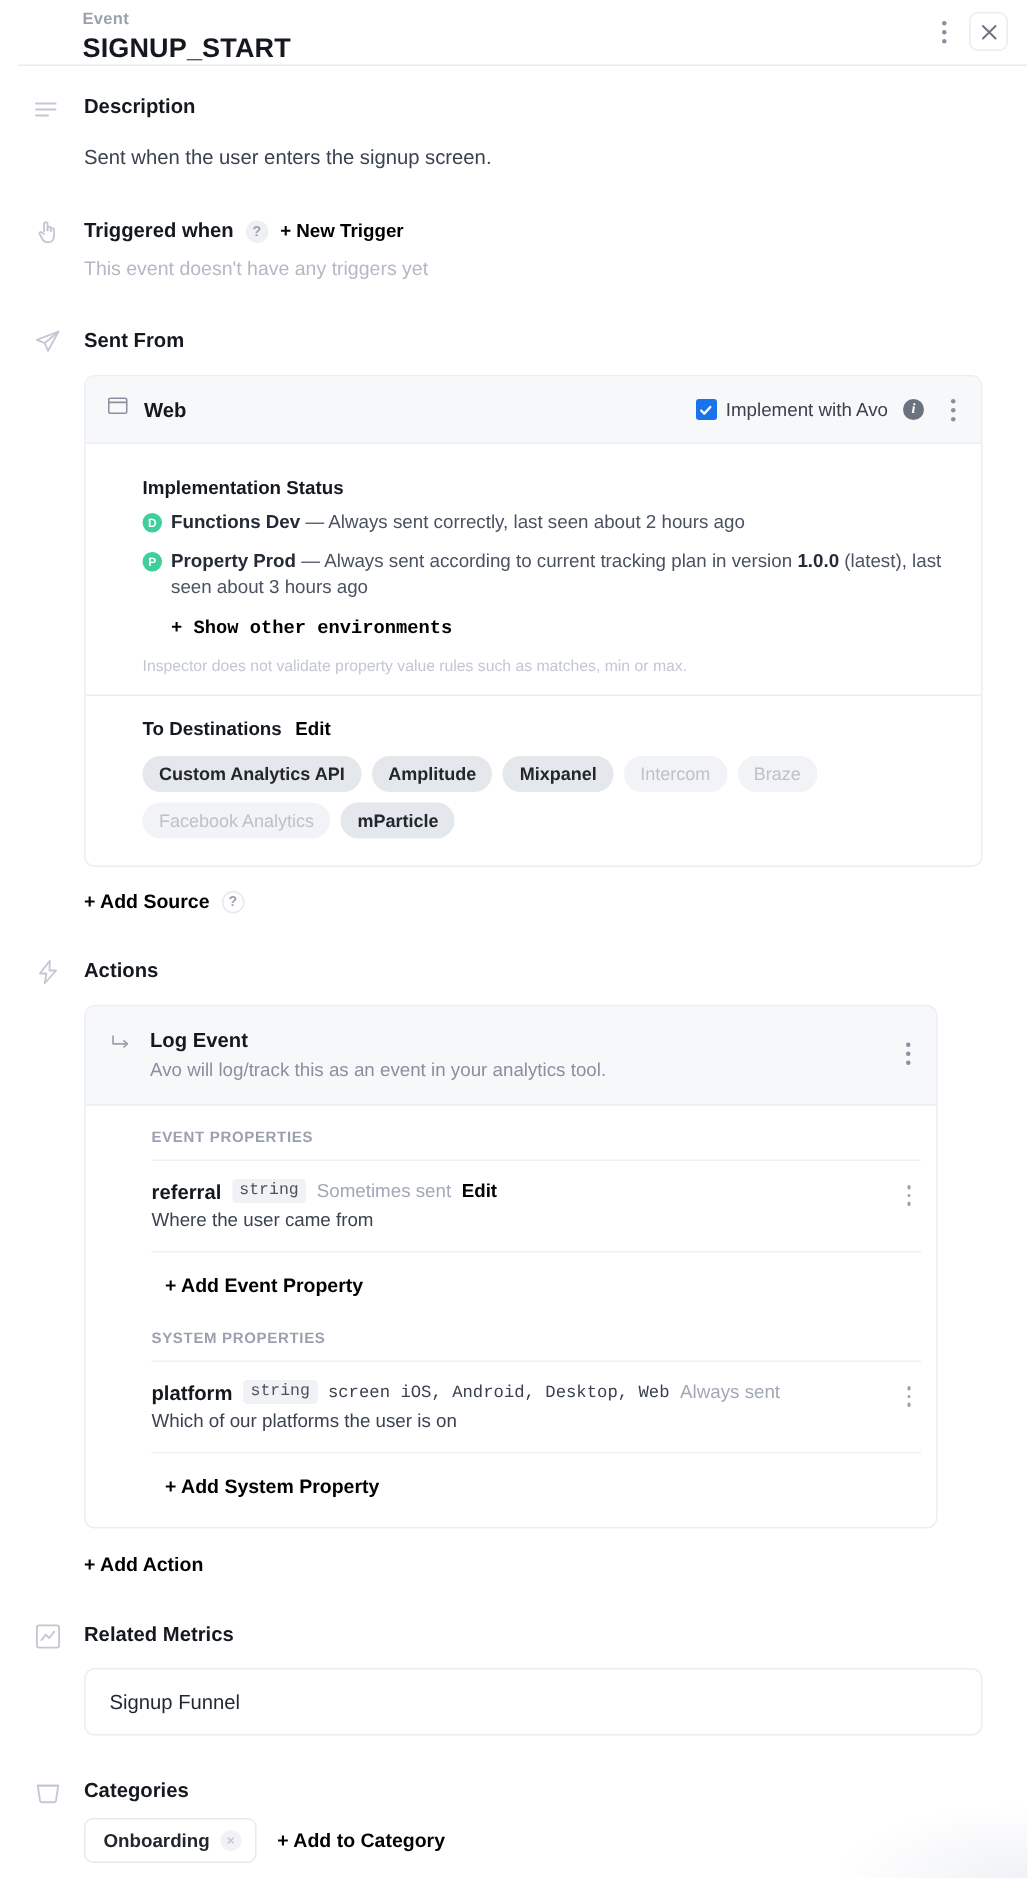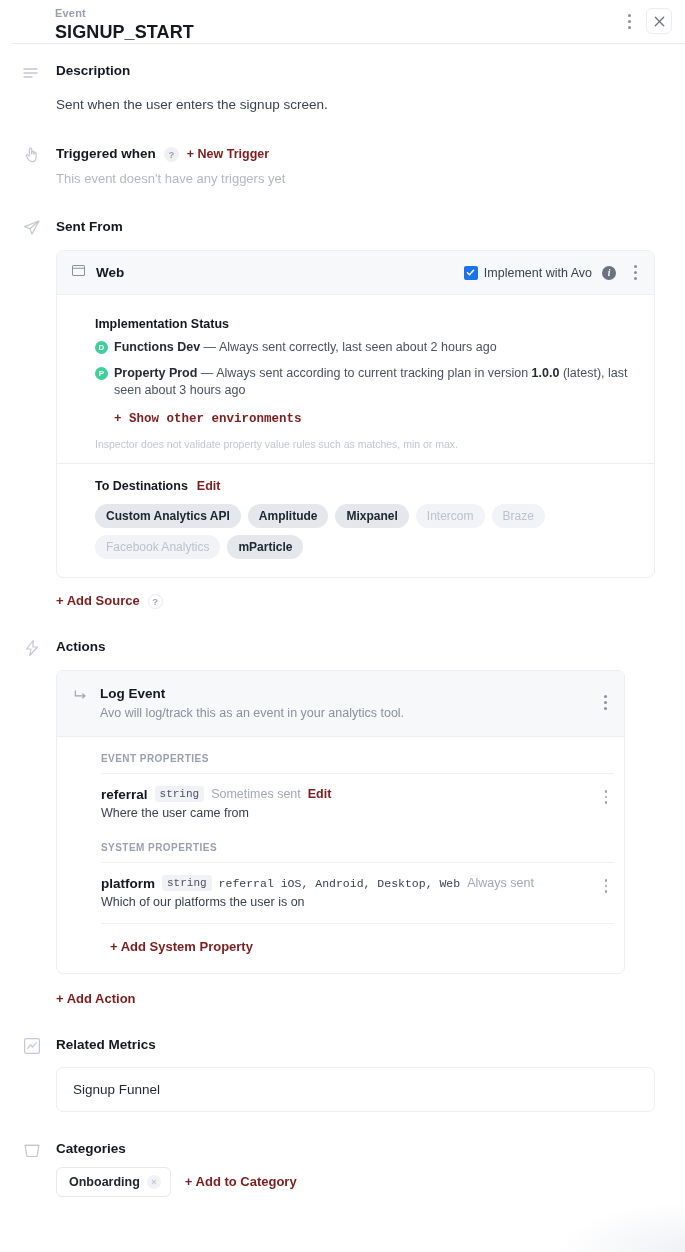--- a/index.html
+++ b/index.html
@@ -52,21 +52,21 @@
   .sec-title {
     font-size: 13.5px; font-weight: 700; color: #14181f; line-height: 18px;
   }
   .sec-title-row { display:flex; align-items:center; gap:8px; }
   .help-badge {
     width: 15px; height: 15px; border-radius: 50%; background:#eef0f4;
     color:#9aa0ad; font-size: 9.5px; font-weight:700;
     display:flex; align-items:center; justify-content:center; cursor:pointer;
   }
   .link {
-    color: #7f1d1d; font-size: 12.5px; font-weight: 700; cursor: pointer;
+    color: #000000; font-size: 12.5px; font-weight: 700; cursor: pointer;
     text-decoration: none; line-height: 16px;
   }
   .muted { color:#b3b8c4; font-size: 13px; line-height: 18px; }
   .body-text { font-size: 13.5px; color:#3a4250; line-height:18px; }
 
   
   .card {
     border: 1px solid #eceef3; border-radius: 7px; background:#fff; overflow:hidden;
   }
   .card-head {
@@ -341,29 +341,32 @@
             </div>
             <div class="prop-desc">Where the user came from</div>
           </div>
           <div class="kebab-sm">
               <i></i>
               <i></i>
               <i></i>
             </div>
         </div>
 
+        <div class="add-prop">
+          <span class="link" style="font-size:13px;">+ Add Event Property</span>
+        </div>
 
         <div class="prop-label" style="padding-top:8px;">SYSTEM PROPERTIES</div>
 
         <div class="prop-row">
           <div class="prop-main">
             <div class="prop-line1">
               <span class="prop-name">platform</span>
               <span class="type-chip">string</span>
-              <span class="prop-rule">referral iOS, Android, Desktop, Web</span>
+              <span class="prop-rule">screen iOS, Android, Desktop, Web</span>
               <span class="prop-sent">Always sent</span>
             </div>
             <div class="prop-desc">Which of our platforms the user is on</div>
           </div>
           <div class="kebab-sm">
               <i></i>
               <i></i>
               <i></i>
             </div>
         </div>

